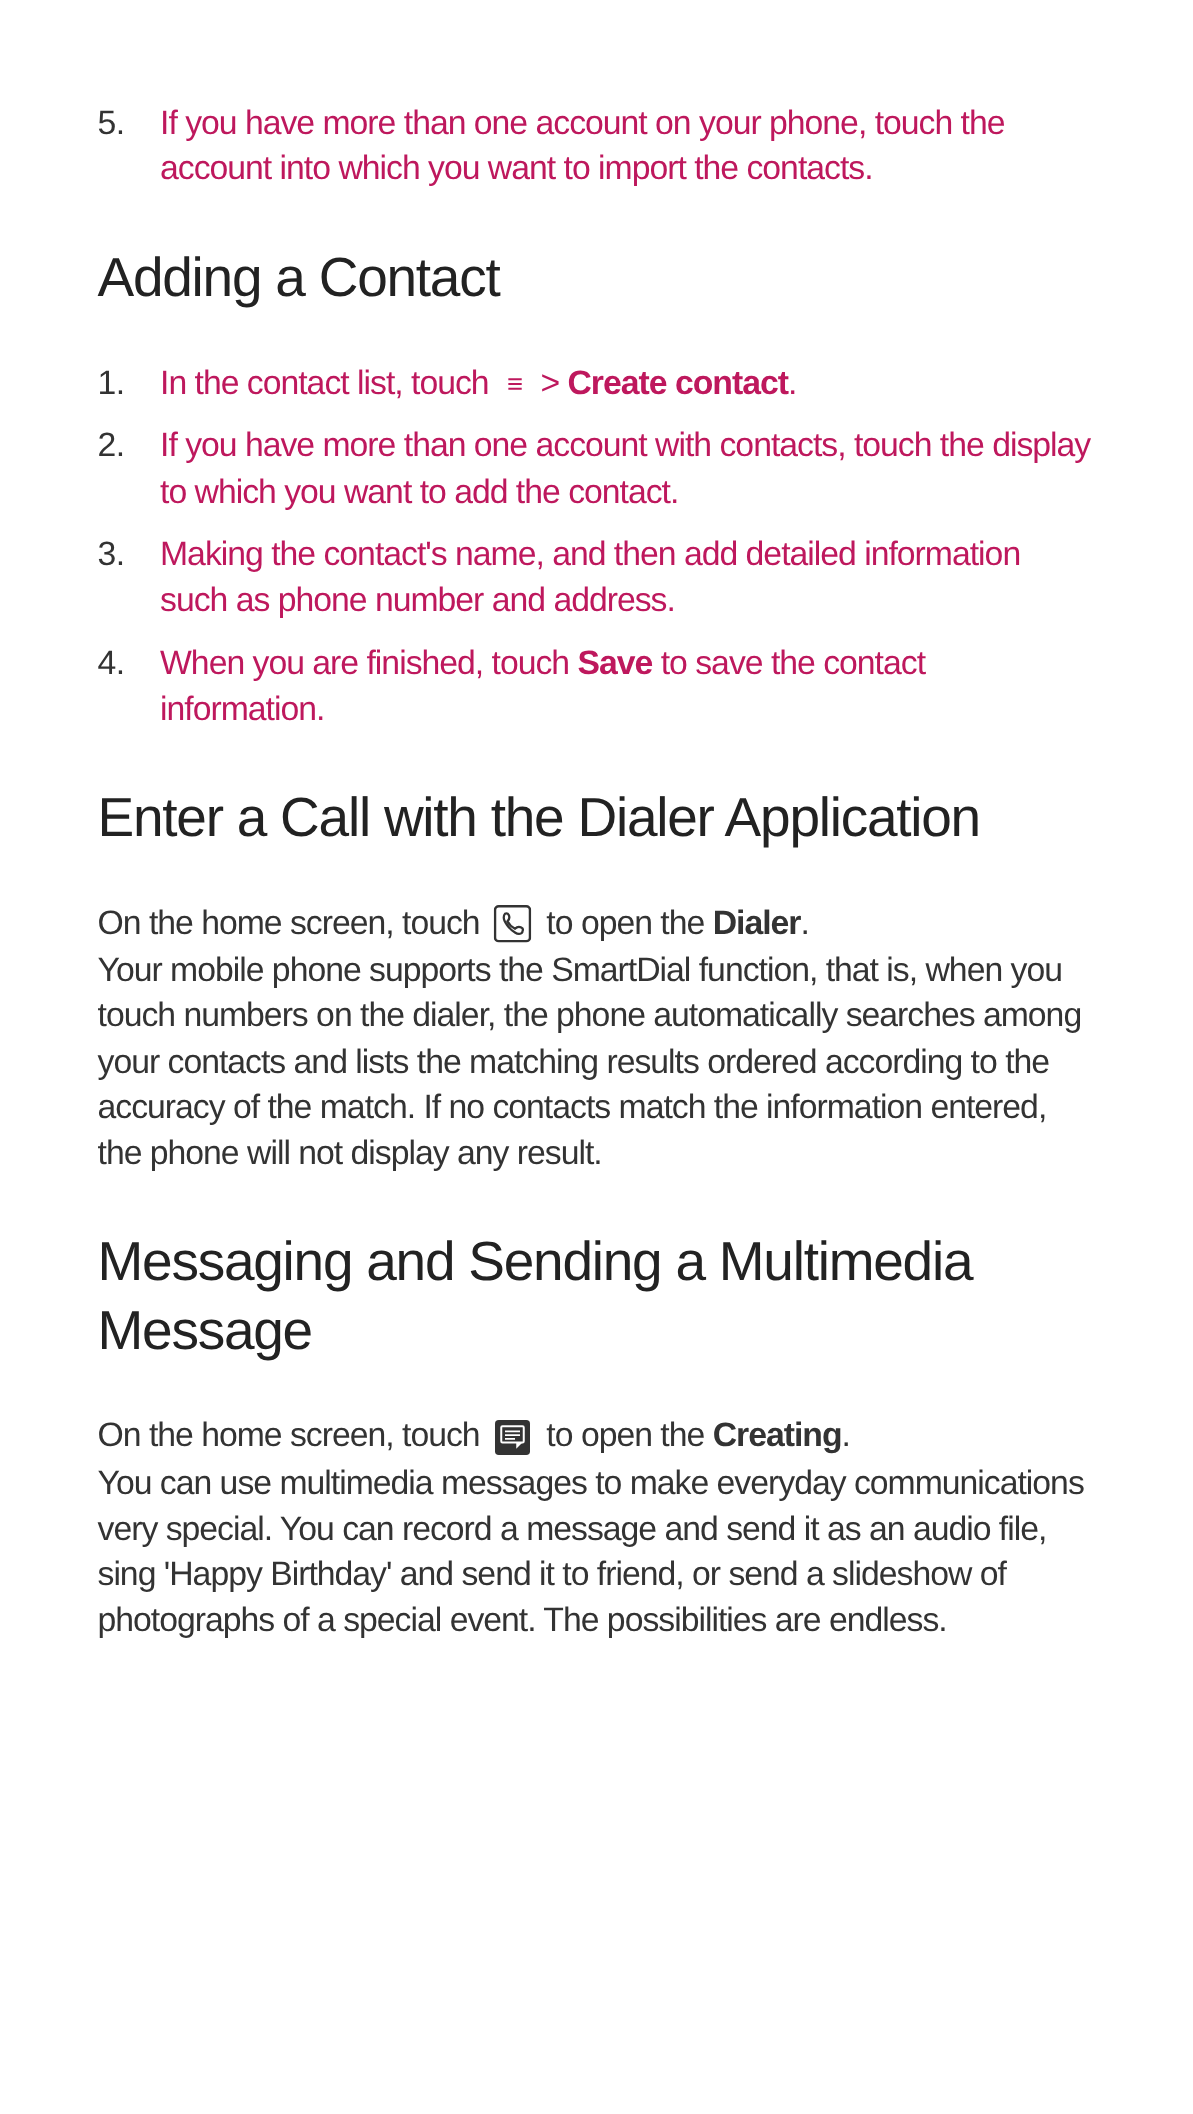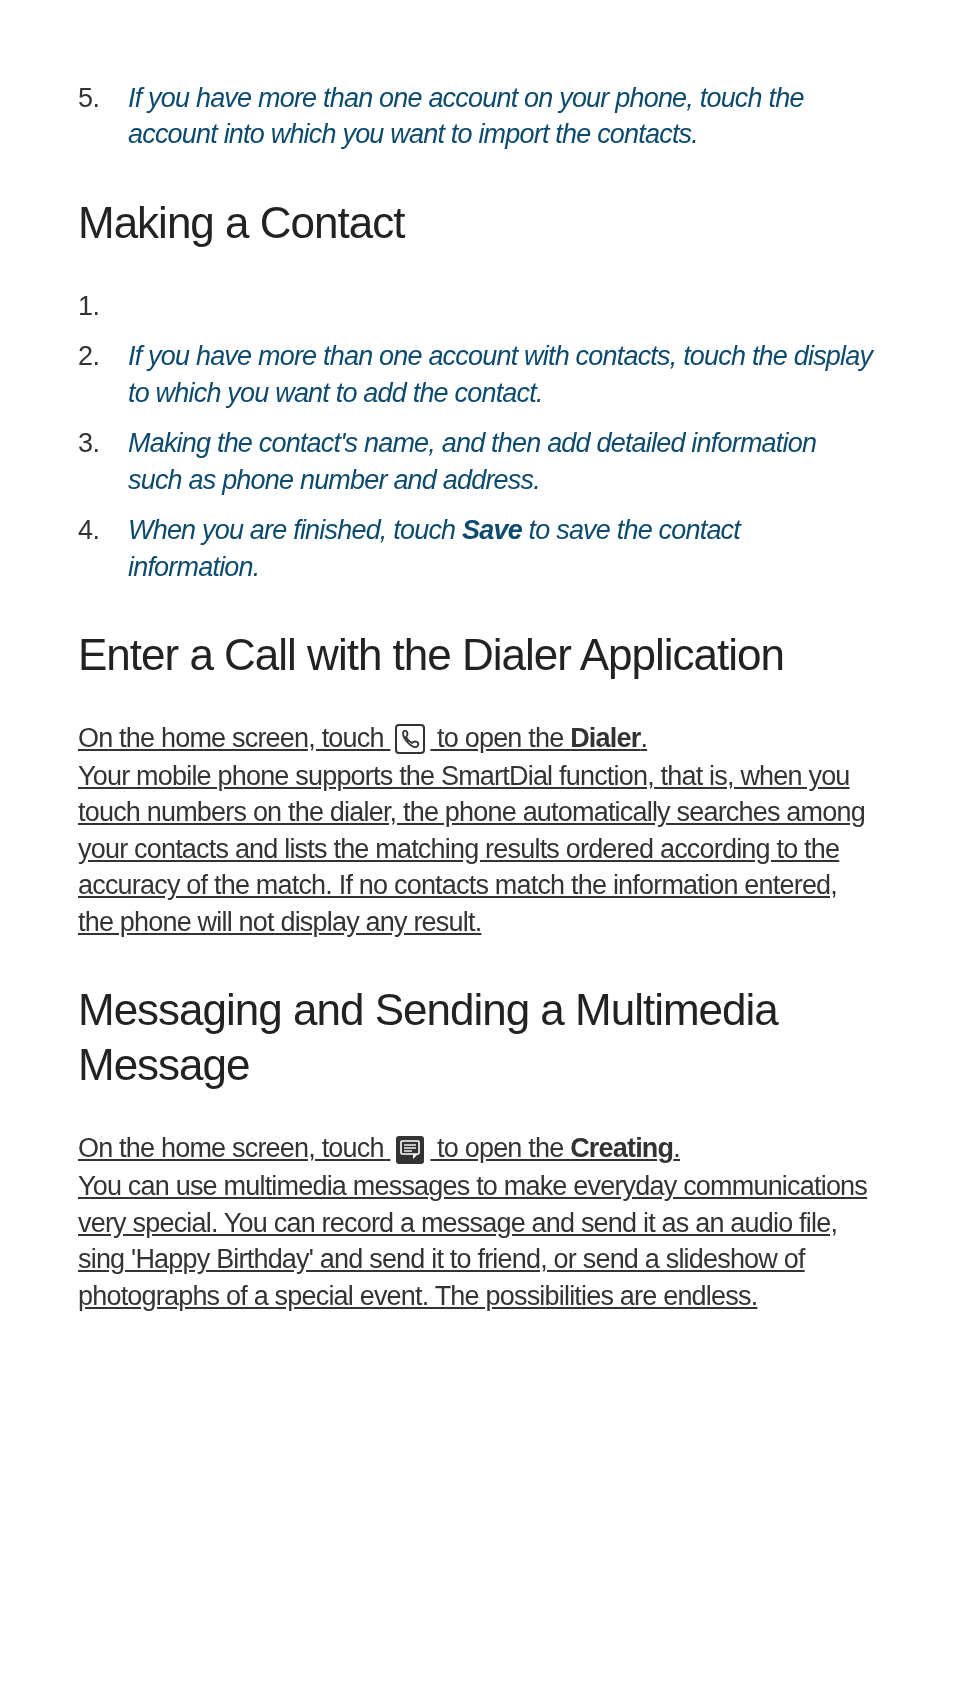--- a/index.html
+++ b/index.html
@@ -22,40 +22,38 @@
     }
     .ordered-num {
       width: 50px;
       flex-shrink: 0;
       font-size: 27px;
       color: #333;
       letter-spacing: -0.5px;
     }
     .ordered-text {
       font-size: 27px;
-      color: #0c4a6e;
+      color: #be185d;
       letter-spacing: -0.8px;
-      font-style: italic;
     }
     h2 {
       font-size: 44px;
       font-weight: normal;
       color: #222;
       margin-top: 42px;
       margin-bottom: 38px;
       letter-spacing: -1px;
       line-height: 1.25;
     }
     .para {
       font-size: 27px;
       color: #333;
       line-height: 1.35;
       letter-spacing: -0.8px;
       margin-bottom: 38px;
-      text-decoration: underline;
     }
     .bold {
       font-weight: bold;
     }
     .inline-icon {
       display: inline-block;
       vertical-align: middle;
       margin: 0 2px;
     }
     .menu-icon {
@@ -90,26 +88,29 @@
 </head>
 <body>
 
 <div class="section-list">
   <div class="ordered-item">
     <div class="ordered-num">5.</div>
     <div class="ordered-text">If you have more than one account on your phone, touch the account into which you want to import the contacts.</div>
   </div>
 </div>
 
-<h2>Making a Contact</h2>
+<h2>Adding a Contact</h2>
 
 <div class="section-list">
 
   <div class="ordered-item">
     <div class="ordered-num">1.</div>
+    <div class="ordered-text">
+      <span>In the contact list, touch </span><span class="menu-icon">≡</span><span> &gt; </span><span class="bold">Create contact</span><span>.</span>
+    </div>
   </div>
 
   <div class="ordered-item">
     <div class="ordered-num">2.</div>
     <div class="ordered-text">If you have more than one account with contacts, touch the display to which you want to add the contact.</div>
   </div>
 
   <div class="ordered-item">
     <div class="ordered-num">3.</div>
     <div class="ordered-text">Making the contact's name, and then add detailed information such as phone number and address.</div>

